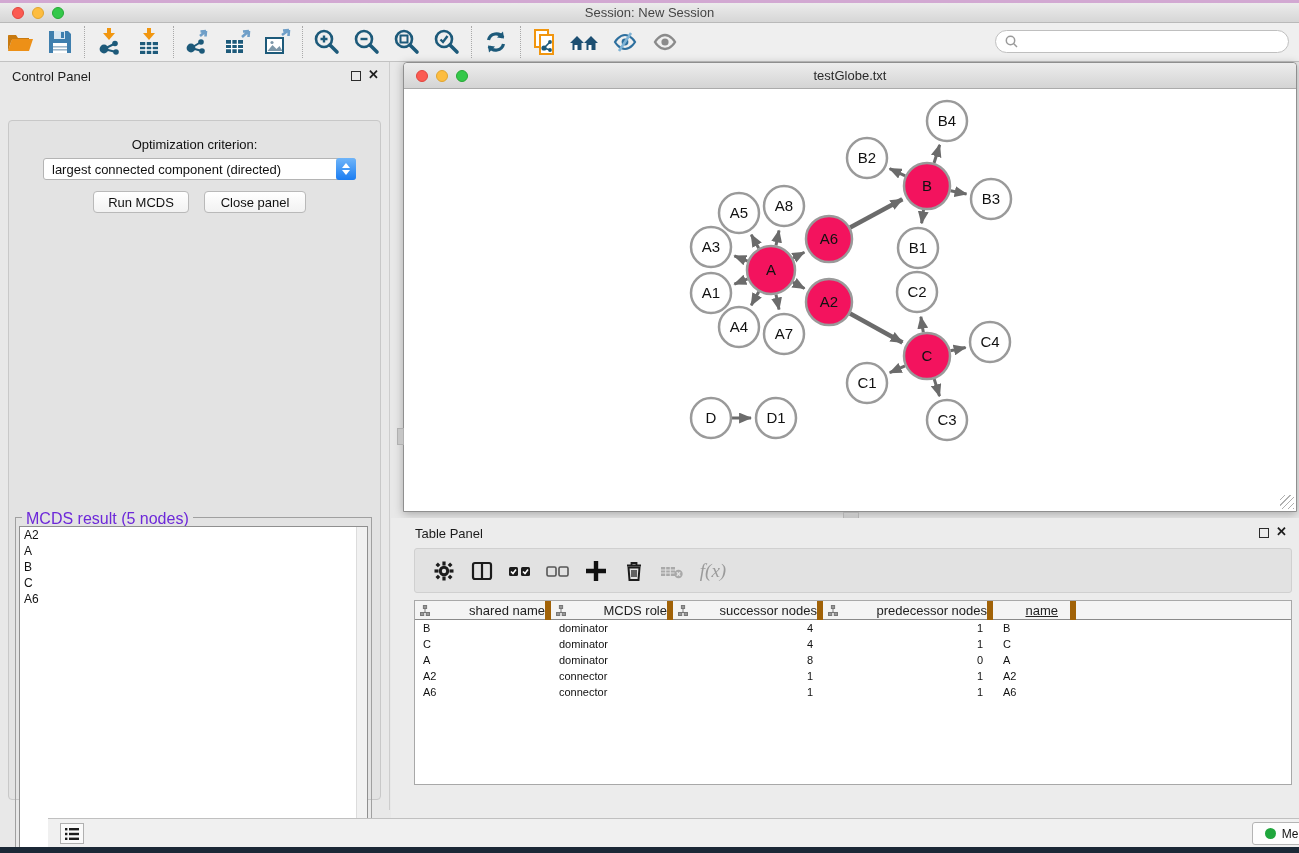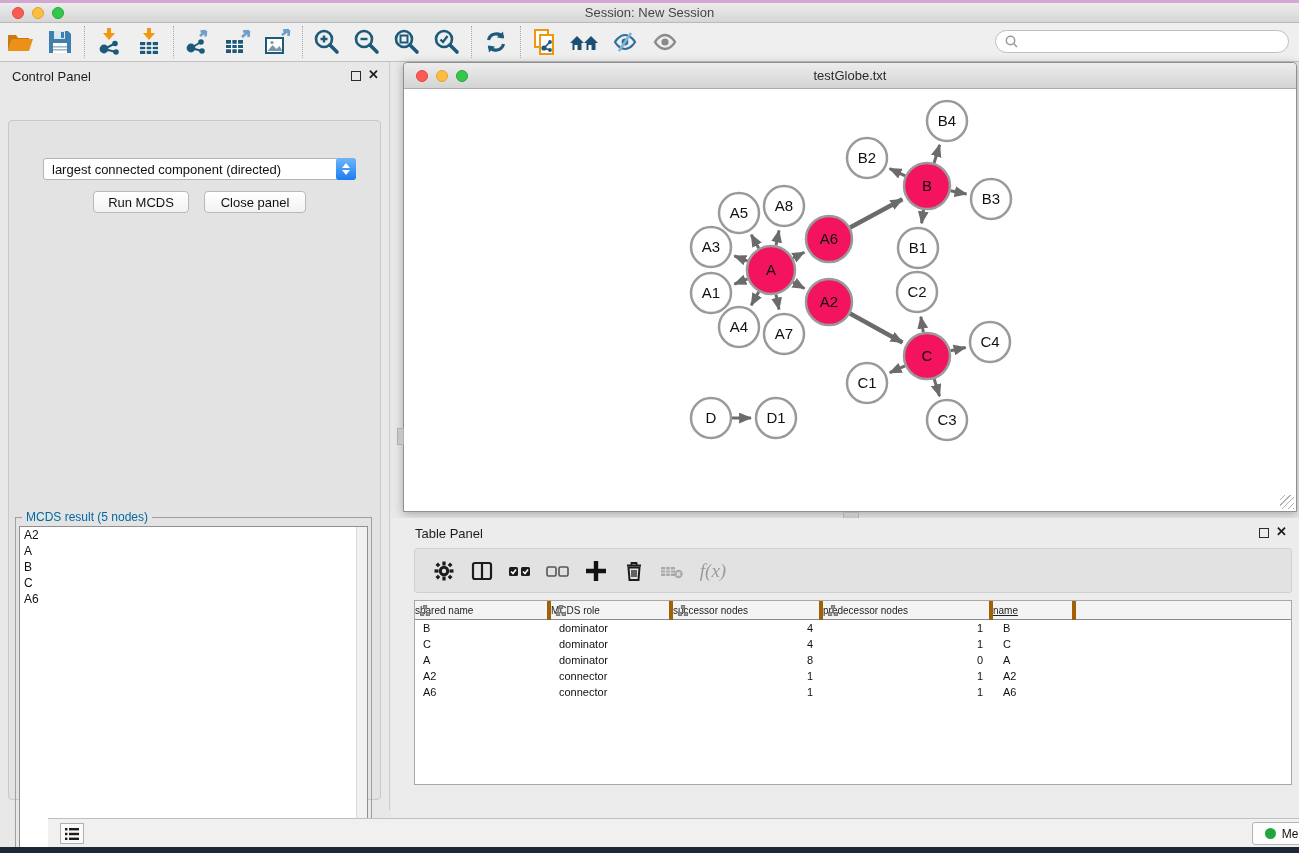--- a/index.html
+++ b/index.html
@@ -53,21 +53,21 @@
   #criterion-select .stepper { width:20px; height:22px; margin-right:-1px; border-radius:3px;
     background:linear-gradient(#6fb5f9,#1b7df2); display:flex; flex-direction:column; align-items:center; justify-content:center; gap:2px; }
   .chev { width:0; height:0; border-left:4px solid transparent; border-right:4px solid transparent; }
   .chev.up { border-bottom:5px solid #fff; } .chev.down { border-top:5px solid #fff; }
   .push-btn { position:absolute; top:70px; height:22px; background:linear-gradient(#ffffff,#f2f2f2);
     border:1px solid #b9b9b9; border-radius:4px; font-size:13px; color:#111;
     display:flex; align-items:center; justify-content:center; }
   #run-btn { left:84px; width:96px; } #closep-btn { left:195px; width:102px; }
 
   #result-box { position:absolute; left:6px; right:8px; top:396px; height:341px; border:1px solid #a0a0a0; }
-  #result-legend { position:absolute; left:6px; top:-8px; background:#e3e3e3; padding:0 4px; font-size:12px; color:#0369a1; }
+  #result-legend { position:absolute; left:6px; top:-8px; background:#e3e3e3; padding:0 4px; font-size:16px; color:#6d28d9; }
   #result-list { position:absolute; left:3px; right:3px; top:8px; bottom:3px; background:#fff; border:1px solid #8f8f8f; overflow:hidden; }
   #result-scroll { position:absolute; right:0; top:0; bottom:0; width:11px; background:#f1f1f1; border-left:1px solid #dcdcdc; }
   .result-item { font-size:12px; line-height:16px; padding-left:4px; color:#111; }
 
   
   #net-window { left:403px; top:62px; width:894px; height:450px; background:#fff;
     border:1px solid #8f8f8f; border-radius:4px 4px 0 0; box-shadow:0 2px 10px rgba(0,0,0,.28); }
   #net-titlebar { position:absolute; left:0; top:0; width:100%; height:26px;
     background:linear-gradient(#ededed,#d4d4d4); border-bottom:1px solid #ababab; border-radius:4px 4px 0 0;
     display:flex; align-items:center; justify-content:center; }
@@ -84,22 +84,22 @@
   #table-panel { left:391px; top:518px; width:908px; height:300px; background:#ececec; }
   #tp-title { position:absolute; left:24px; top:8px; font-size:13px; color:#1c1c1c; }
   #tp-float { right:30px; top:10px; } #tp-close { right:12px; top:7px; }
   #tp-toolbar { position:absolute; left:23px; top:30px; width:878px; height:45px; background:#e2e2e2;
     border:1px solid #d0d0d0; border-radius:3px; display:flex; align-items:center; padding-left:10px; }
   .tp-icon { width:38px; height:36px; display:flex; align-items:center; justify-content:center; }
   .fx-label { font-size:19px; font-style:italic; font-family:"Liberation Serif", serif; color:#9b9b9b; margin-left:6px; }
 
   #node-table { position:absolute; left:23px; top:82px; width:878px; height:185px; background:#fff; border:1px solid #a8a8a8; overflow:hidden; }
   #table-header { display:flex; height:19px; background:#f4f4f4; border-bottom:1px solid #8a8a8a; }
-  .th { position:relative; height:19px; border-right:4px solid #a16207; display:flex; align-items:center; justify-content:flex-start;
-    font-size:10px; color:#222; }
+  .th { position:relative; height:19px; border-right:6px solid #a16207; display:flex; align-items:center; justify-content:flex-end;
+    font-size:13px; color:#222; }
   .th .grip { position:absolute; left:5px; top:4px; }
   .tr { display:flex; height:16px; align-items:center; }
   .td { font-size:11px; color:#111; overflow:hidden; white-space:nowrap; }
   .c0 { width:136px; padding-left:8px; } .c1 { width:122px; padding-left:8px; }
   .c2 { width:150px; text-align:right; padding-right:10px; } .c3 { width:170px; text-align:right; padding-right:10px; }
   .c4 { width:83px; padding-left:10px; }
   #bottom-tabs { position:absolute; left:50%; transform:translateX(-50%); top:272px; }
 
   
   #status-bar { left:0; top:818px; width:1299px; height:35px; background:#f0f0f0; border-top:1px solid #c0c0c0;margin-left:48px; }
@@ -265,20 +265,21 @@
   </div>
 </div>
 
 <div id="control-panel" class="abs">
   <div id="cp-header">
     <span id="cp-title">Control Panel</span>
     <span id="cp-float" class="panel-float"></span>
     <span id="cp-close" class="panel-close">✕</span>
   </div>
   <div id="cp-body">
+    <div id="opt-label">Optimization criterion:</div>
     <div id="criterion-select">
       <span class="val">largest connected component (directed)</span>
       <span class="stepper">
           <span class="chev up"></span>
           <span class="chev down"></span>
         </span>
     </div>
     <div id="run-btn" class="push-btn">Run MCDS</div>
     <div id="closep-btn" class="push-btn">Close panel</div>
     <div id="result-box">

